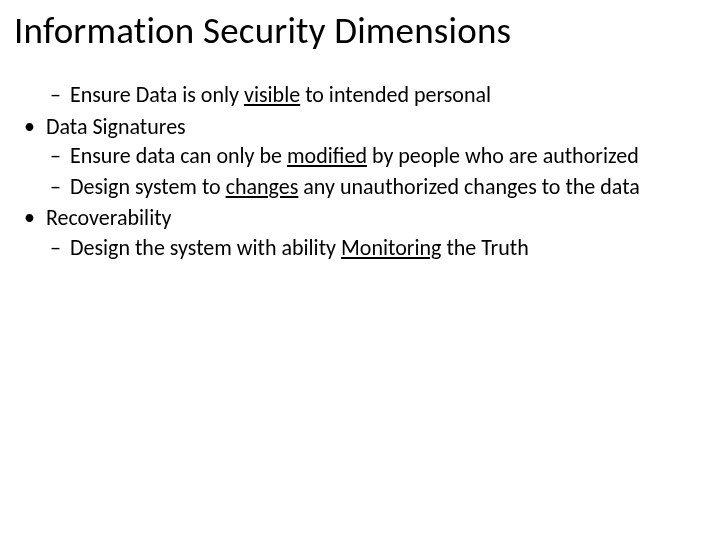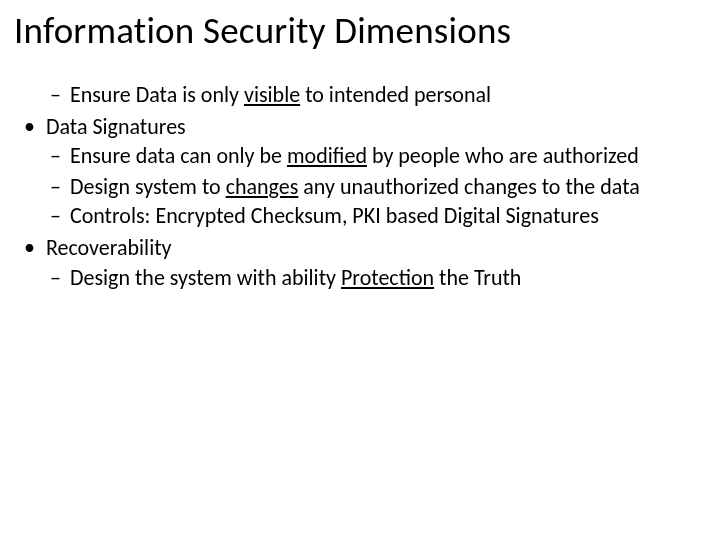--- a/index.html
+++ b/index.html
@@ -57,18 +57,17 @@
 
 <ul class="outer" id="outer-list">
     <li><ul class="inner">
         <li><span class="row">Ensure Data is only <span class="b u">visible</span> to intended personal</span></li>
       </ul></li>
     <li><span class="row">Data Signatures</span><ul class="inner">
         <li><span class="row">Ensure data can only be <span class="b u">modified</span> by people who are authorized</span></li>
       </ul></li>
     <li><ul class="inner">
         <li><span class="row">Design system to <span class="b u">changes</span> any unauthorized changes to the data</span></li>
-        <li><span class="row"><span class="b">Controls:</span> Encrypted Checksum, PKI based Digital Signatures</span></li>
       </ul></li>
     <li><span class="row">Recoverability</span><ul class="inner">
-        <li><span class="row">Design the system with ability <span class="b u">Protection</span> the Truth</span></li>
+        <li><span class="row">Design the system with ability <span class="b u">Monitoring</span> the Truth</span></li>
       </ul></li>
   </ul>
 
 </body></html>

